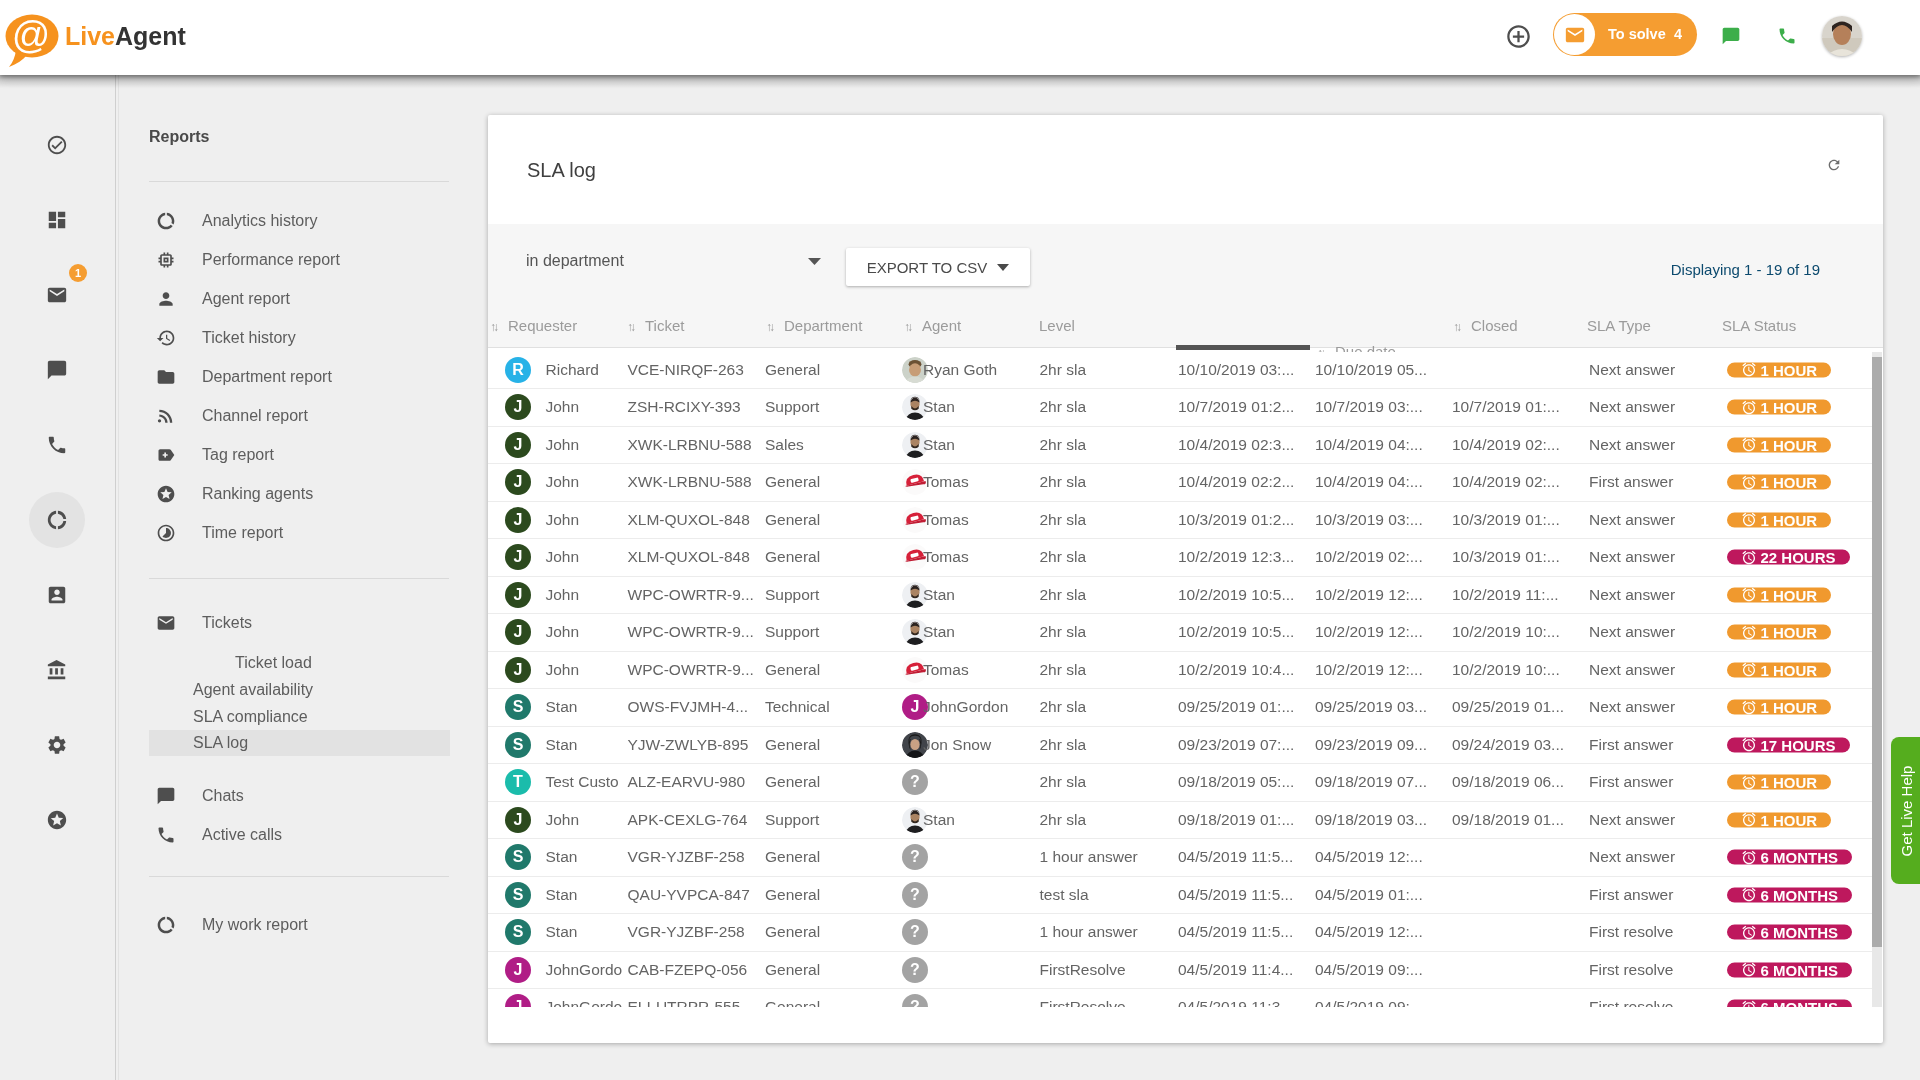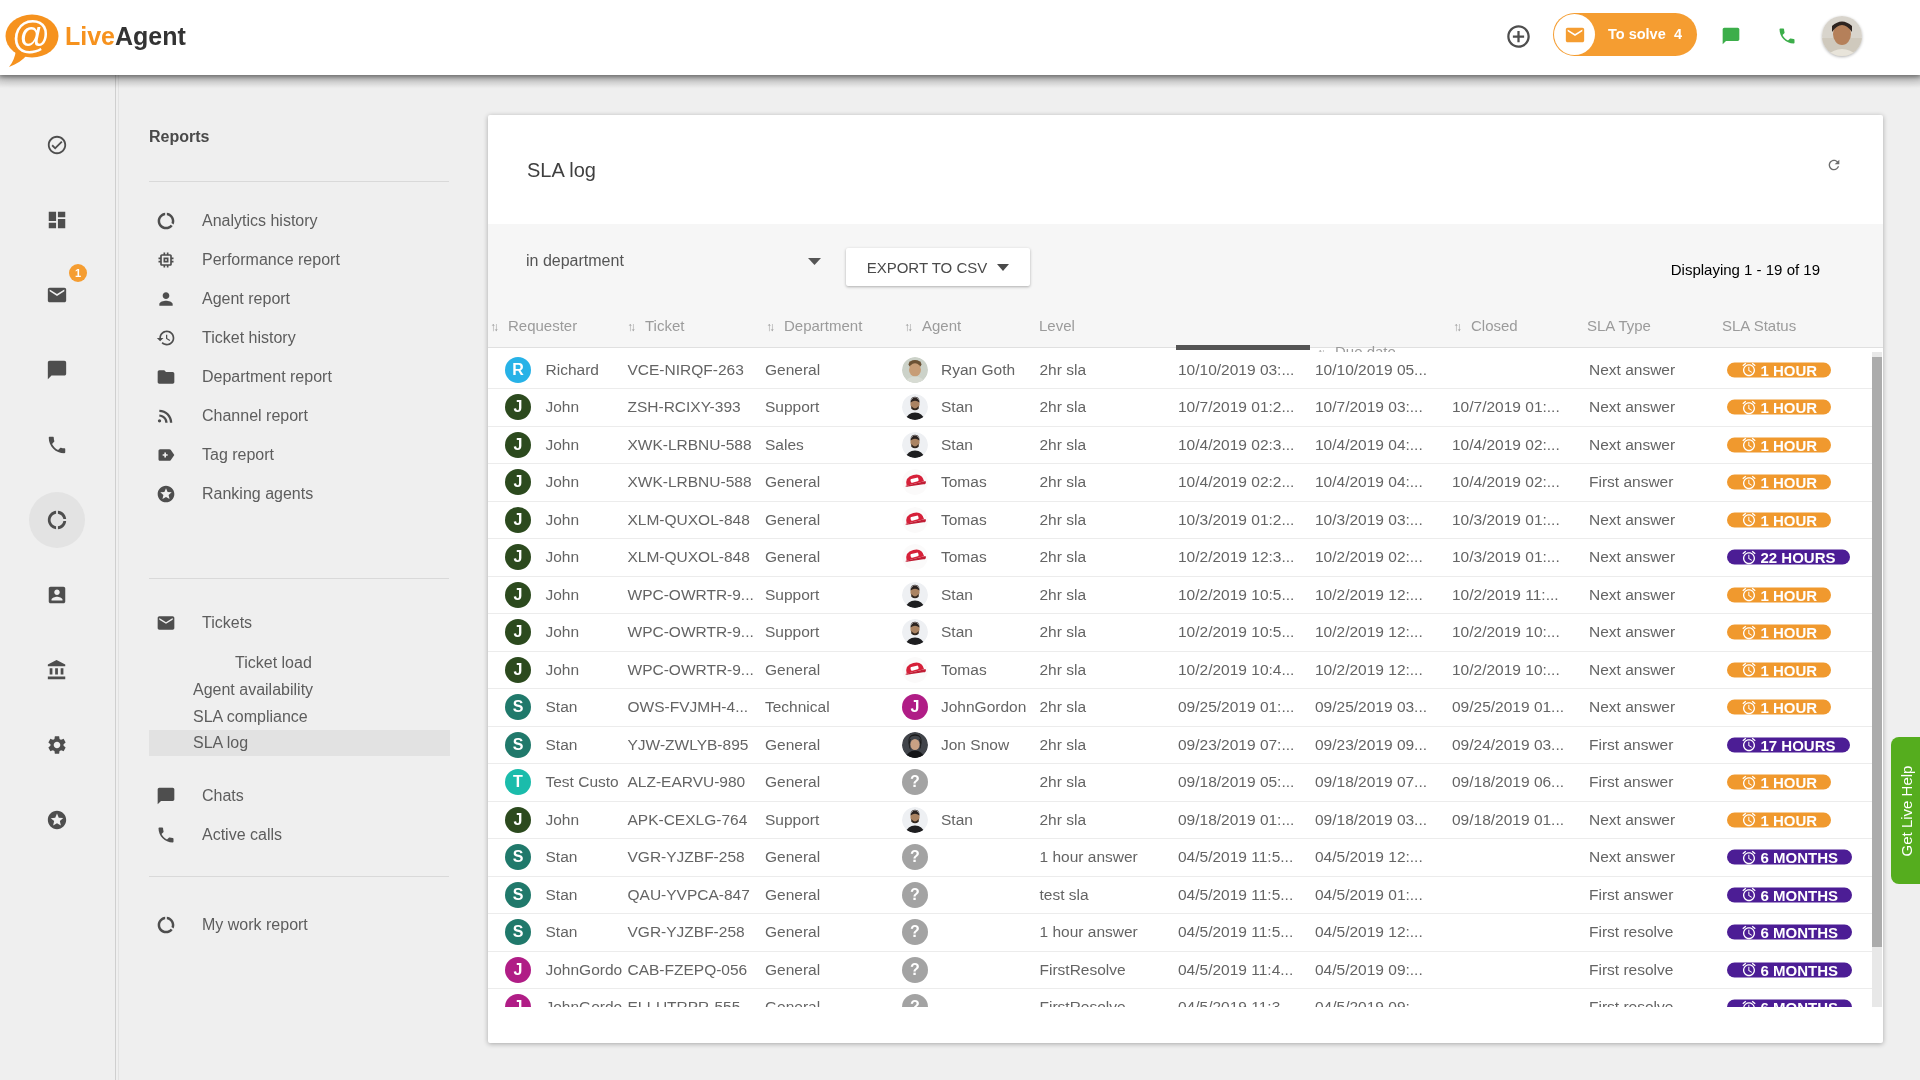--- a/index.html
+++ b/index.html
@@ -23,26 +23,26 @@
 .sortarr { display:inline-block; width:18px; font-size:12px; color:#9a9a9a; letter-spacing:-3px; }
 
 .tbl { position:absolute; left:0; top:236.5px; width:1384px; height:655.5px; overflow:hidden; }
 .tr { position:relative; width:1384px; height:37.5px; border-bottom:1px solid #ececec; background:#fff; }
 .tr > span { position:absolute; top:50%; transform:translateY(-50%); white-space:nowrap; }
 .td { font-size:15.5px; color:#646464; }
 .lav { width:26px; height:26px; border-radius:50%; color:#fff; font-size:16px; font-weight:700;
   display:flex; align-items:center; justify-content:center; }
 .aav { border-radius:50%; display:block; }
 .c1 { left:17px; } .c2 { left:57.5px; } .c3 { left:139.5px; } .c4 { left:277px; }
-.c5 { left:414px; } .c6 { left:453px;text-align:right; } .c7 { left:551.5px; } .c8 { left:690px; }
+.c5 { left:414px; } .c6 { left:435px;text-align:right; } .c7 { left:551.5px; } .c8 { left:690px; }
 .c9 { left:827px; } .c10 { left:964px; } .c11 { left:1101px; } .c12 { left:1238.5px; }
 .badge { height:15px; border-radius:10.5px; color:#fff; font-size:15px; font-weight:700;
   display:flex; align-items:center; padding:0 14px; }
 .bo { background:#f0992e; }
-.br { background:#4c1d95; }
+.br { background:#be185d; }
 
 .ni { position:absolute; left:31px; height:38px; display:flex; align-items:center;
   font-size:16px; color:#5d5d5d; width:310px; }
 .ni2 { position:absolute; left:75px; height:27px; display:flex; align-items:center;
   font-size:16px; color:#5d5d5d; width:280px; }
 
 .glh { position:absolute; right:0; top:737px; width:29px; height:147px; background:#55ad1e;
   border-radius:8px 0 0 8px; z-index:30; }
 .glh span { position:absolute; left:50%; top:50%; transform:translate(-50%,-50%) rotate(-90deg);
   white-space:nowrap; color:#fff; font-size:15px; font-weight:400; }
@@ -170,20 +170,26 @@
         <path d="M17.63 5.84C17.27 5.33 16.67 5 16 5L5 5.01C3.9 5.01 3 5.9 3 7v10c0 1.1.9 1.99 2 1.99L16 19c.67 0 1.27-.33 1.63-.84L22 12l-4.37-6.16zM10 13h-2v-2h2V9h2v2h2v2h-2v2h-2v-2z"></path>
       </svg>
       <span>Tag report</span>
     </div>
 <div class="ni" style="top:400px">
       <svg style="margin:0 26px 0 7px;flex:none;" width="20" height="20" viewBox="0 0 24 24" fill="#4e4e4e">
         <path d="M11.99 2C6.47 2 2 6.48 2 12s4.47 10 9.99 10C17.52 22 22 17.52 22 12S17.52 2 11.99 2zm4.24 16L12 15.45 7.77 18l1.12-4.81-3.73-3.23 4.92-.42L12 5l1.92 4.53 4.92.42-3.73 3.23L16.23 18z"></path>
       </svg>
       <span>Ranking agents</span>
     </div>
+<div class="ni" style="top:439px">
+      <svg style="margin:0 26px 0 7px;flex:none;" width="20" height="20" viewBox="0 0 24 24" fill="#4e4e4e">
+        <path d="M16.24 7.76C15.07 6.59 13.54 6 12 6v6l-4.24 4.24c2.34 2.34 6.14 2.34 8.49 0 2.34-2.34 2.34-6.14-.01-8.48zM12 2C6.48 2 2 6.48 2 12s4.48 10 10 10 10-4.48 10-10S17.52 2 12 2zm0 18c-4.42 0-8-3.58-8-8s3.58-8 8-8 8 3.58 8 8-3.58 8-8 8z"></path>
+      </svg>
+      <span>Time report</span>
+    </div>
   <div style="position:absolute;left:31px;top:503px;width:300px;height:1px;background:#d9d9d9;"></div>
   <div class="ni" style="top:529px;">
       <svg style="margin:0 26px 0 7px;flex:none;" width="20" height="20" viewBox="0 0 24 24" fill="#4e4e4e">
         <path d="M20 4H4c-1.1 0-1.99.9-1.99 2L2 18c0 1.1.9 2 2 2h16c1.1 0 2-.9 2-2V6c0-1.1-.9-2-2-2zm0 4l-8 5-8-5V6l8 5 8-5v2z"></path>
       </svg>
       <span>Tickets</span>
     </div>
   <div class="ni2" style="top:574px;margin-left:42px;">
       <span>Ticket load</span>
     </div>
@@ -226,21 +232,21 @@
   <div class="filterbar">
     <span style="position:absolute;left:38px;top:28px;font-size:16px;color:#555;">in department</span>
     <svg style="position:absolute;left:320px;top:34px;" width="13" height="7">
         <path d="M0 0 L13 0 L6.5 7 Z" fill="#555"></path>
       </svg>
     <div style="position:absolute;left:358px;top:24px;width:184px;height:38px;background:#fff;border-radius:2px;box-shadow:0 1px 3px rgba(0,0,0,.3);display:flex;align-items:center;justify-content:center;font-size:15px;color:#4a4a4a;">EXPORT TO CSV
       <svg style="margin-left:10px;" width="12" height="7">
           <path d="M0 0 L12 0 L6 7 Z" fill="#4a4a4a"></path>
         </svg>
     </div>
-    <span style="position:absolute;right:63px;top:37px;font-size:15px;color:#000000;">Displaying 1 - 19 of 19</span>
+    <span style="position:absolute;right:63px;top:37px;font-size:15px;color:#0c4a6e;">Displaying 1 - 19 of 19</span>
   </div>
   <div class="thead">
     <span class="h" style="left:2px;"><span class="sortarr">↑↓</span>Requester</span>
     <span class="h" style="left:139px;"><span class="sortarr">↑↓</span>Ticket</span>
     <span class="h" style="left:278px;"><span class="sortarr">↑↓</span>Department</span>
     <span class="h" style="left:416px;"><span class="sortarr">↑↓</span>Agent</span>
     <span class="h" style="left:551px;">Level</span>
     <span class="h" style="left:691px;color:#474747;margin-top:32px;"><span style="font-size:14px;margin-right:5px;color:#474747;">↓</span>SLA started</span>
     <span class="h" style="left:829px;margin-top:26px;"><span class="sortarr">↑↓</span>Due date</span>
     <span class="h" style="left:965px;"><span class="sortarr">↑↓</span>Closed</span>

